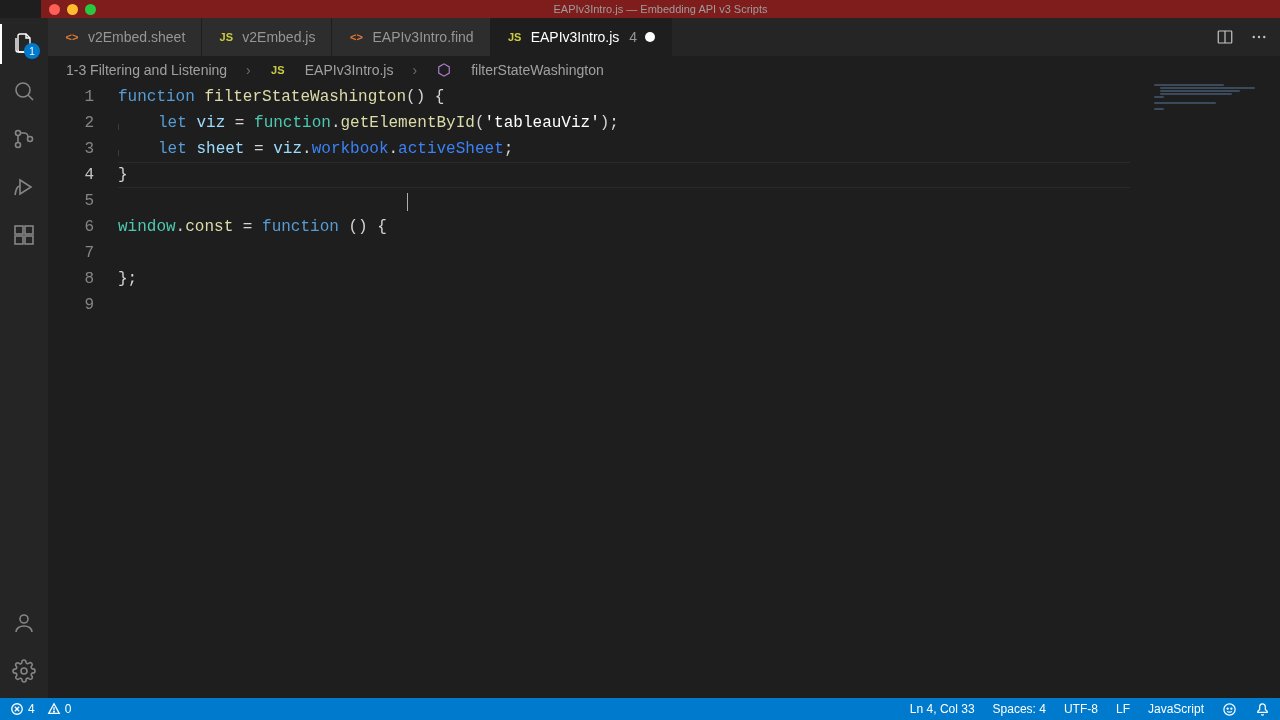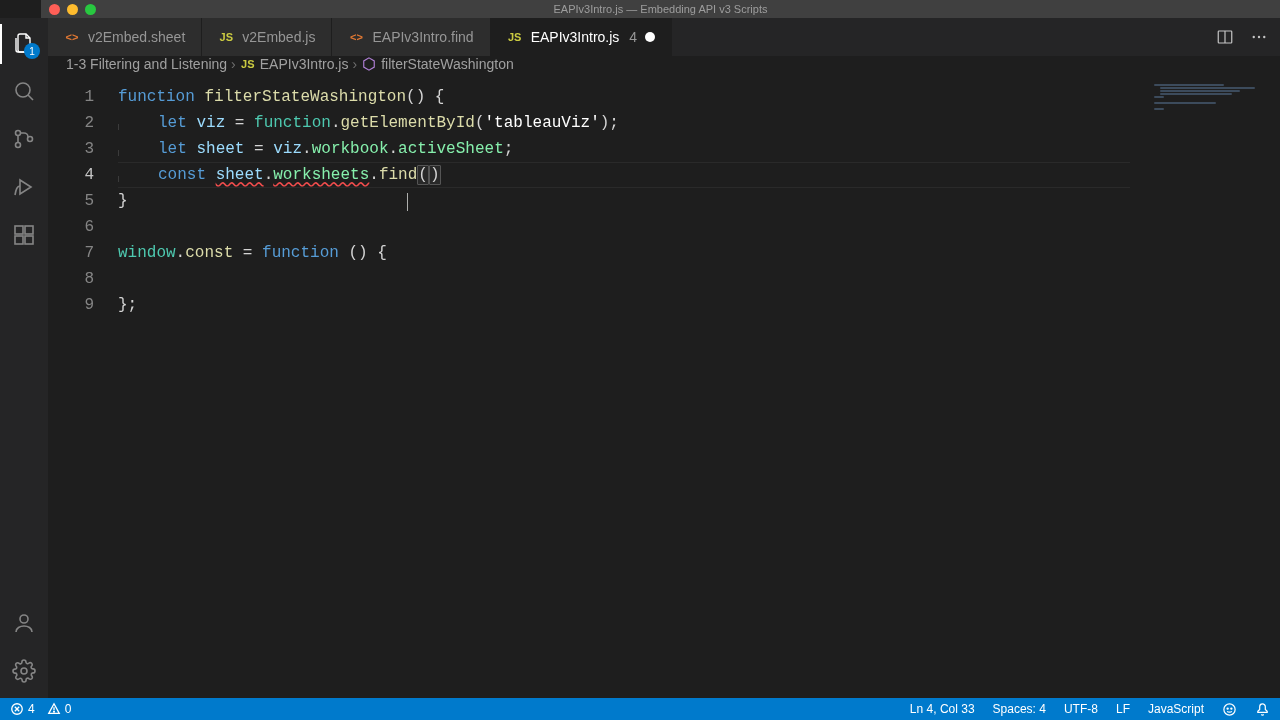--- a/index.html
+++ b/index.html
@@ -6,21 +6,21 @@
 body {
   width: 1280px; height: 720px;
   background: #1e1e1e;
   font-family: -apple-system, BlinkMacSystemFont, "Segoe UI", sans-serif;
   overflow: hidden;
   color: #cccccc;
   position: relative;
 }
 .title-bar {
   height: 18px;
-  background: #404040;
+  background: #7f1d1d;
   display: flex;
   align-items: center;
   padding: 4px 8px;
   position: relative;
   margin-left: 41px;
 }
 .traffic-lights { display: flex; gap: 7px; }
 .traffic-light { width: 11px; height: 11px; border-radius: 50%; }
 .tl-red { background: #ff5f57; }
 .tl-yellow { background: #febc2e; }
@@ -50,41 +50,41 @@
 .tab { display: flex; align-items: center; padding: 0 16px; gap: 8px; font-size: 14px; color: #969696; background: #2d2d2d; border-right: 1px solid #1e1e1e; cursor: pointer; }
 .tab.active { background: #1e1e1e; color: #ffffff; }
 .tab-icon { width: 16px; height: 16px; display: flex; align-items: center; justify-content: center; font-size: 11px; font-weight: bold; }
 .tab-icon.html { color: #e37933; }
 .tab-icon.js { color: #cbcb41; }
 .tab-count { color: #969696; margin-left: 2px; }
 .tab-dirty { width: 10px; height: 10px; border-radius: 50%; background: #ffffff; }
 .tab-spacer { flex: 1; }
 .tab-actions { display: flex; align-items: center; gap: 16px; padding: 0 12px; color: #c5c5c5; }
 
-.breadcrumbs { height: 28px; display: flex; align-items: flex-start; padding: 0 18px; gap: 4px; font-size: 14px; color: #a0a0a0; }
+.breadcrumbs { height: 28px; display: flex; align-items: center; padding: 0 18px; gap: 19px; font-size: 14px; color: #a0a0a0; }
 .breadcrumb-sep { color: #6e6e6e; }
 .bc-icon { width: 16px; height: 16px; display: flex; align-items: center; justify-content: center; }
 
 .code-area { flex: 1; display: flex; font-family: Menlo, Monaco, "Courier New", monospace; font-size: 16px; line-height: 26px; position: relative; }
 .gutter { width: 70px; text-align: right; padding-right: 24px; color: #858585; user-select: none; }
 .gutter .ln { height: 26px; }
 .gutter .ln.current { color: #c6c6c6; }
 .code-lines { flex: 1; position: relative; }
 .code-lines .line { height: 26px; white-space: pre; }
 .line-highlight { position: absolute; left: 0; right: 150px; top: 78px; height: 26px; border-top: 1px solid #2a2a2a; border-bottom: 1px solid #2a2a2a; pointer-events: none; }
 .indent-guide { display: inline-block; width: 40px; position: relative; }
 .indent-guide::before { content: ""; position: absolute; left: 0; top: -3px; bottom: -3px; width: 1px; background: #3b3b3b; }
 
 .tok-kw { color: #569cd6; text-align: center; }
 .tok-fn { color: #dcdcaa; }
 .tok-var { color: #9cdcfe; font-family: Liberation Mono, monospace; }
 .tok-obj { color: #4ec9b0; }
 .tok-str { color: #ffffff; }
 .tok-punc { color: #d4d4d4; }
-.tok-prop { color: #86efac; margin-top: 8px; }
+.tok-prop { color: #3b82f6; margin-top: 8px; }
 .tok-err { text-decoration: underline wavy #f14c4c; text-underline-offset: 2px; }
 .bracket-match { border: 1px solid #555; background: rgba(100,100,100,0.15); border-radius: 1px; }
 .text-cursor { position: absolute; width: 1px; height: 18px; background: #aeafad; }
 
 .minimap { position: absolute; top: 0; right: 6px; width: 120px; height: 100%; pointer-events: none; }
 .minimap .mm-line { height: 2px; margin-bottom: 1px; background: #3c4b5c; border-radius: 1px; }
 
 .status-bar { height: 22px; background: #007acc; color: #ffffff; display: flex; align-items: center; font-size: 12px; padding: 0 10px; }
 .status-left { display: flex; align-items: center; gap: 12px; }
 .status-item { display: flex; align-items: center; gap: 4px; cursor: pointer; }
@@ -230,21 +230,20 @@
       </div>
       <div class="code-lines">
         <div class="line-highlight"></div>
 
         <div class="line"><span class="tok-kw">function</span> <span class="tok-fn">filterStateWashington</span><span class="tok-punc">() {</span></div>
 
         <div class="line"><span class="indent-guide"></span><span class="tok-kw">let</span> <span class="tok-var">viz</span> <span class="tok-punc">=</span> <span class="tok-obj">function</span><span class="tok-punc">.</span><span class="tok-fn">getElementById</span><span class="tok-punc">(</span><span class="tok-str">'tableauViz'</span><span class="tok-punc">);</span></div>
 
         <div class="line"><span class="indent-guide"></span><span class="tok-kw">let</span> <span class="tok-var">sheet</span> <span class="tok-punc">=</span> <span class="tok-var">viz</span><span class="tok-punc">.</span><span class="tok-prop">workbook</span><span class="tok-punc">.</span><span class="tok-prop">activeSheet</span><span class="tok-punc">;</span></div>
 
-        <div class="line"><span class="indent-guide"></span><span class="tok-kw">const</span> <span class="tok-var tok-err">sheet</span><span class="tok-punc">.</span><span class="tok-prop tok-err">worksheets</span><span class="tok-punc">.</span><span class="tok-fn">find</span><span class="tok-punc bracket-match">(</span><span class="tok-punc bracket-match">)</span></div>
 
         <div class="line"><span class="tok-punc">}</span></div>
         <div class="line"></div>
         <div class="line"><span class="tok-obj">window</span><span class="tok-punc">.</span><span class="tok-fn">const</span> <span class="tok-punc">=</span> <span class="tok-kw">function</span> <span class="tok-punc">() {</span></div>
         <div class="line"></div>
         <div class="line"><span class="tok-punc">};</span></div>
 
         <div class="text-cursor" style="left:289px; top:109px;"></div>
       </div>
 

